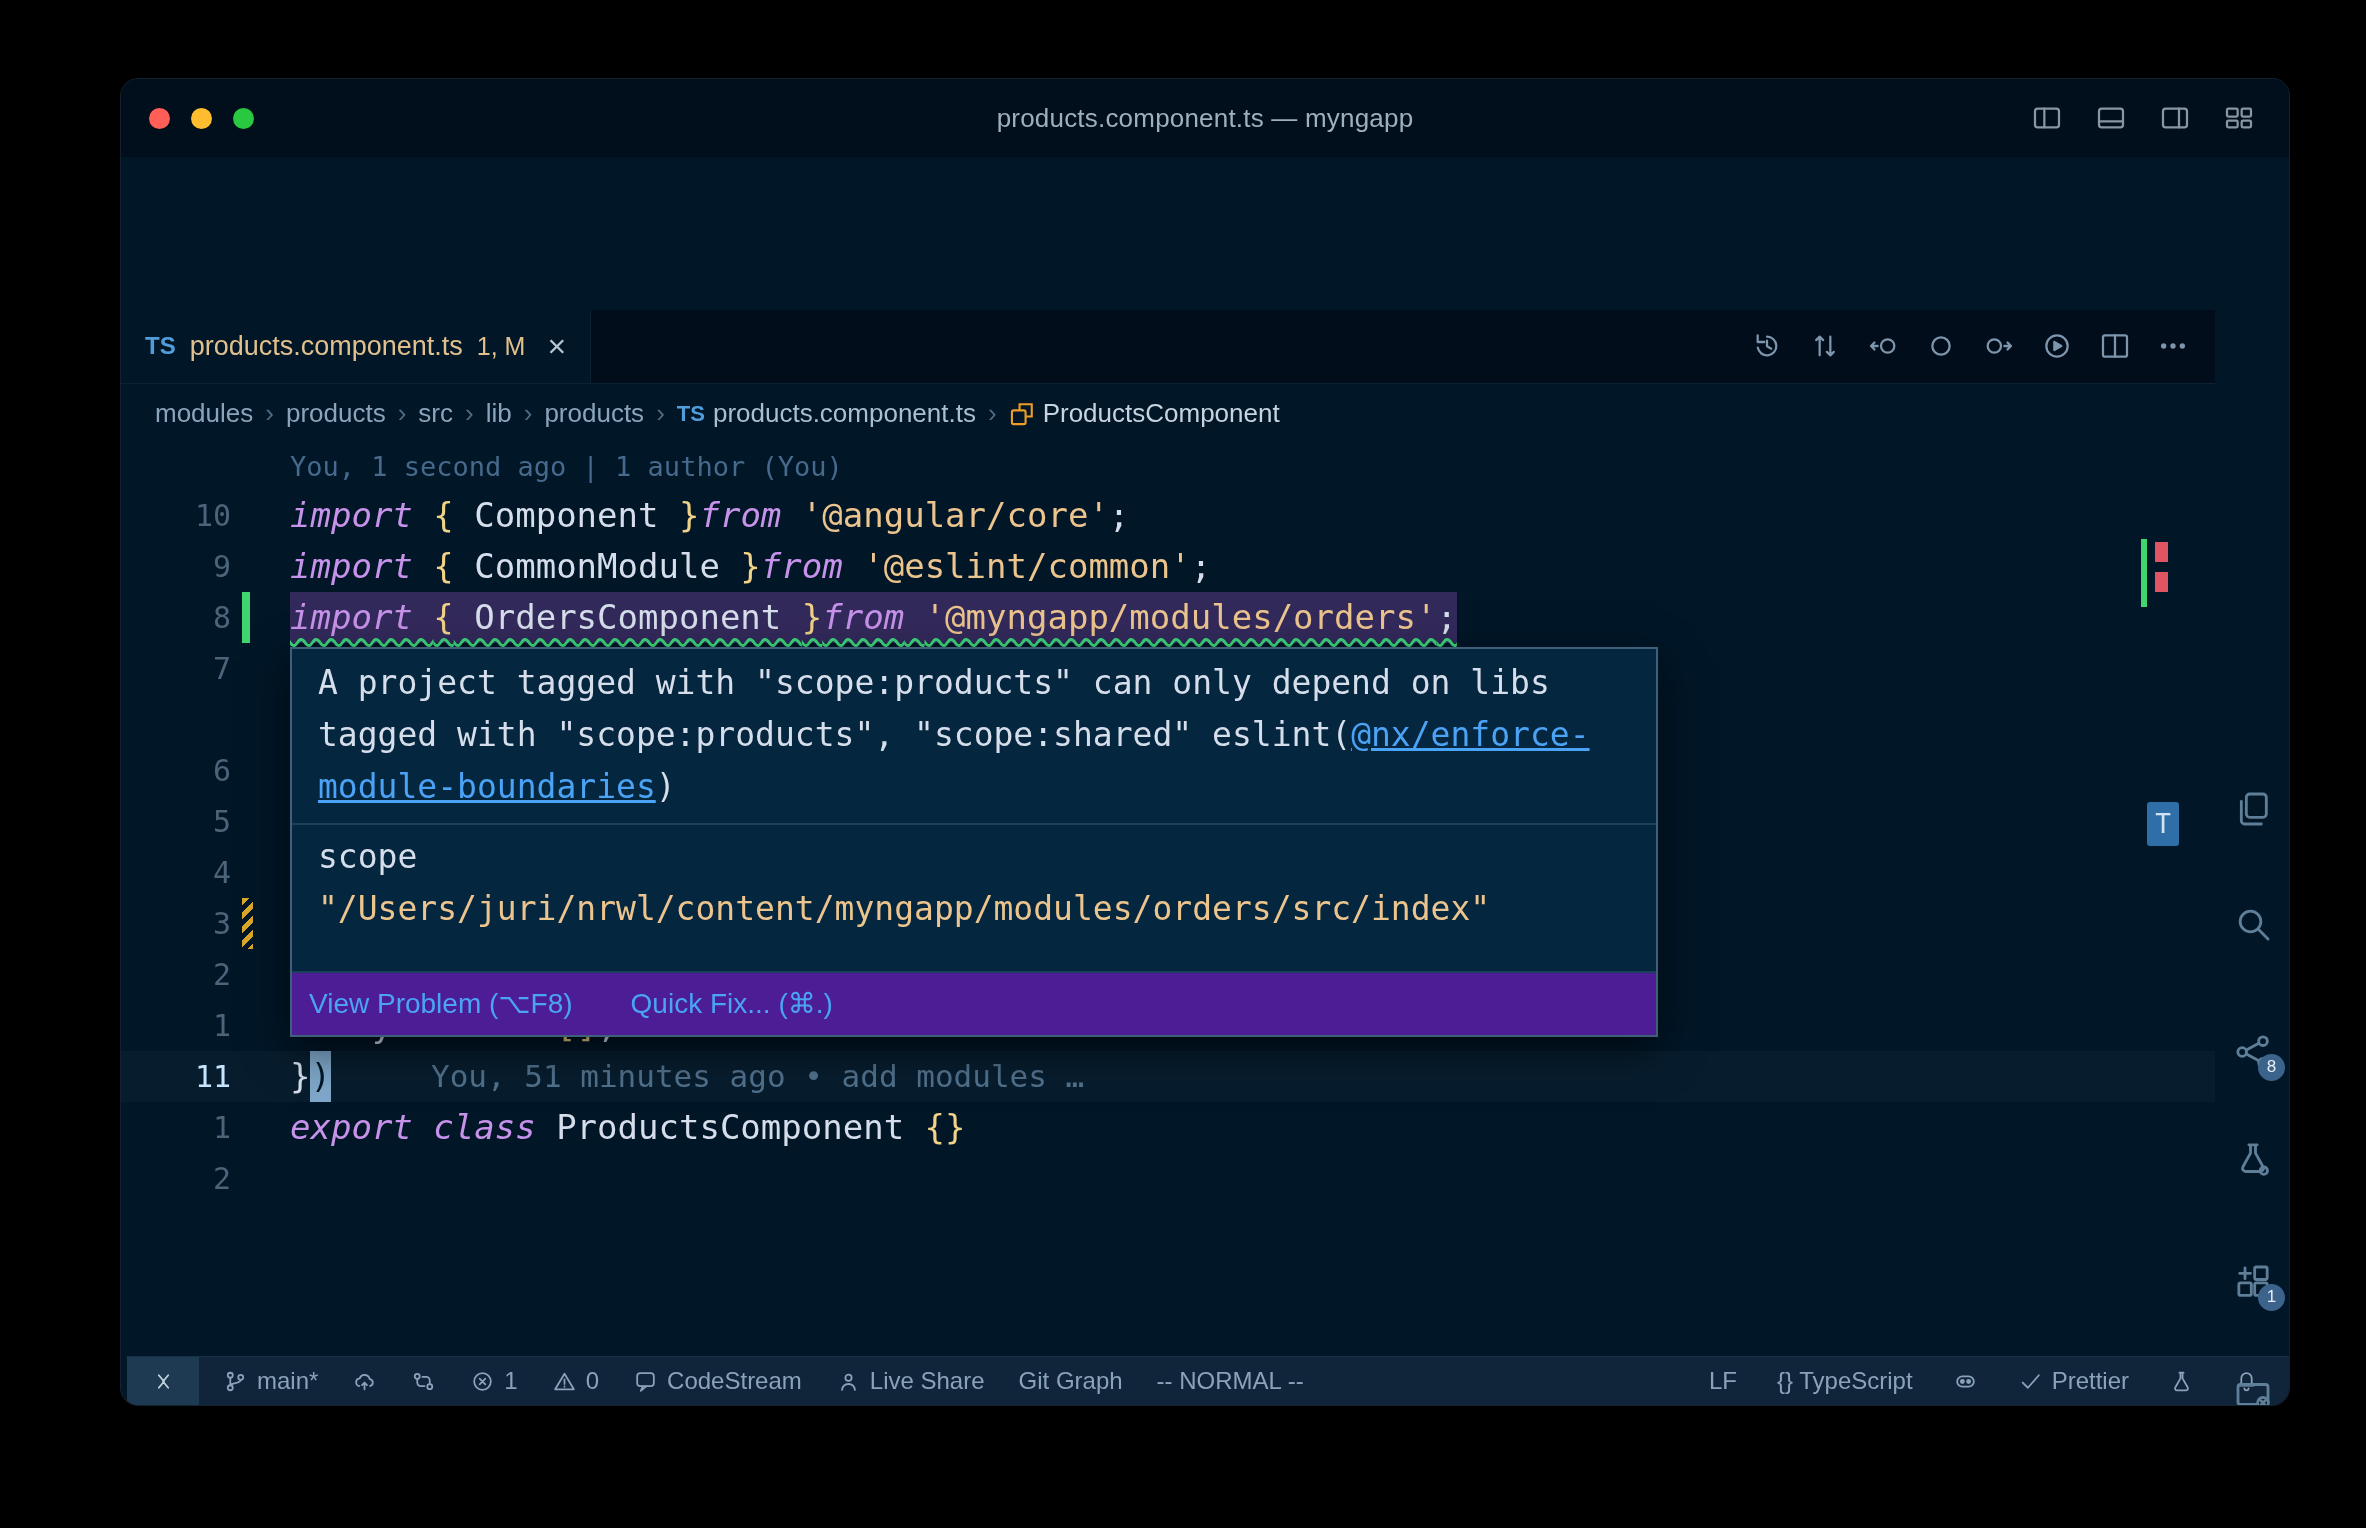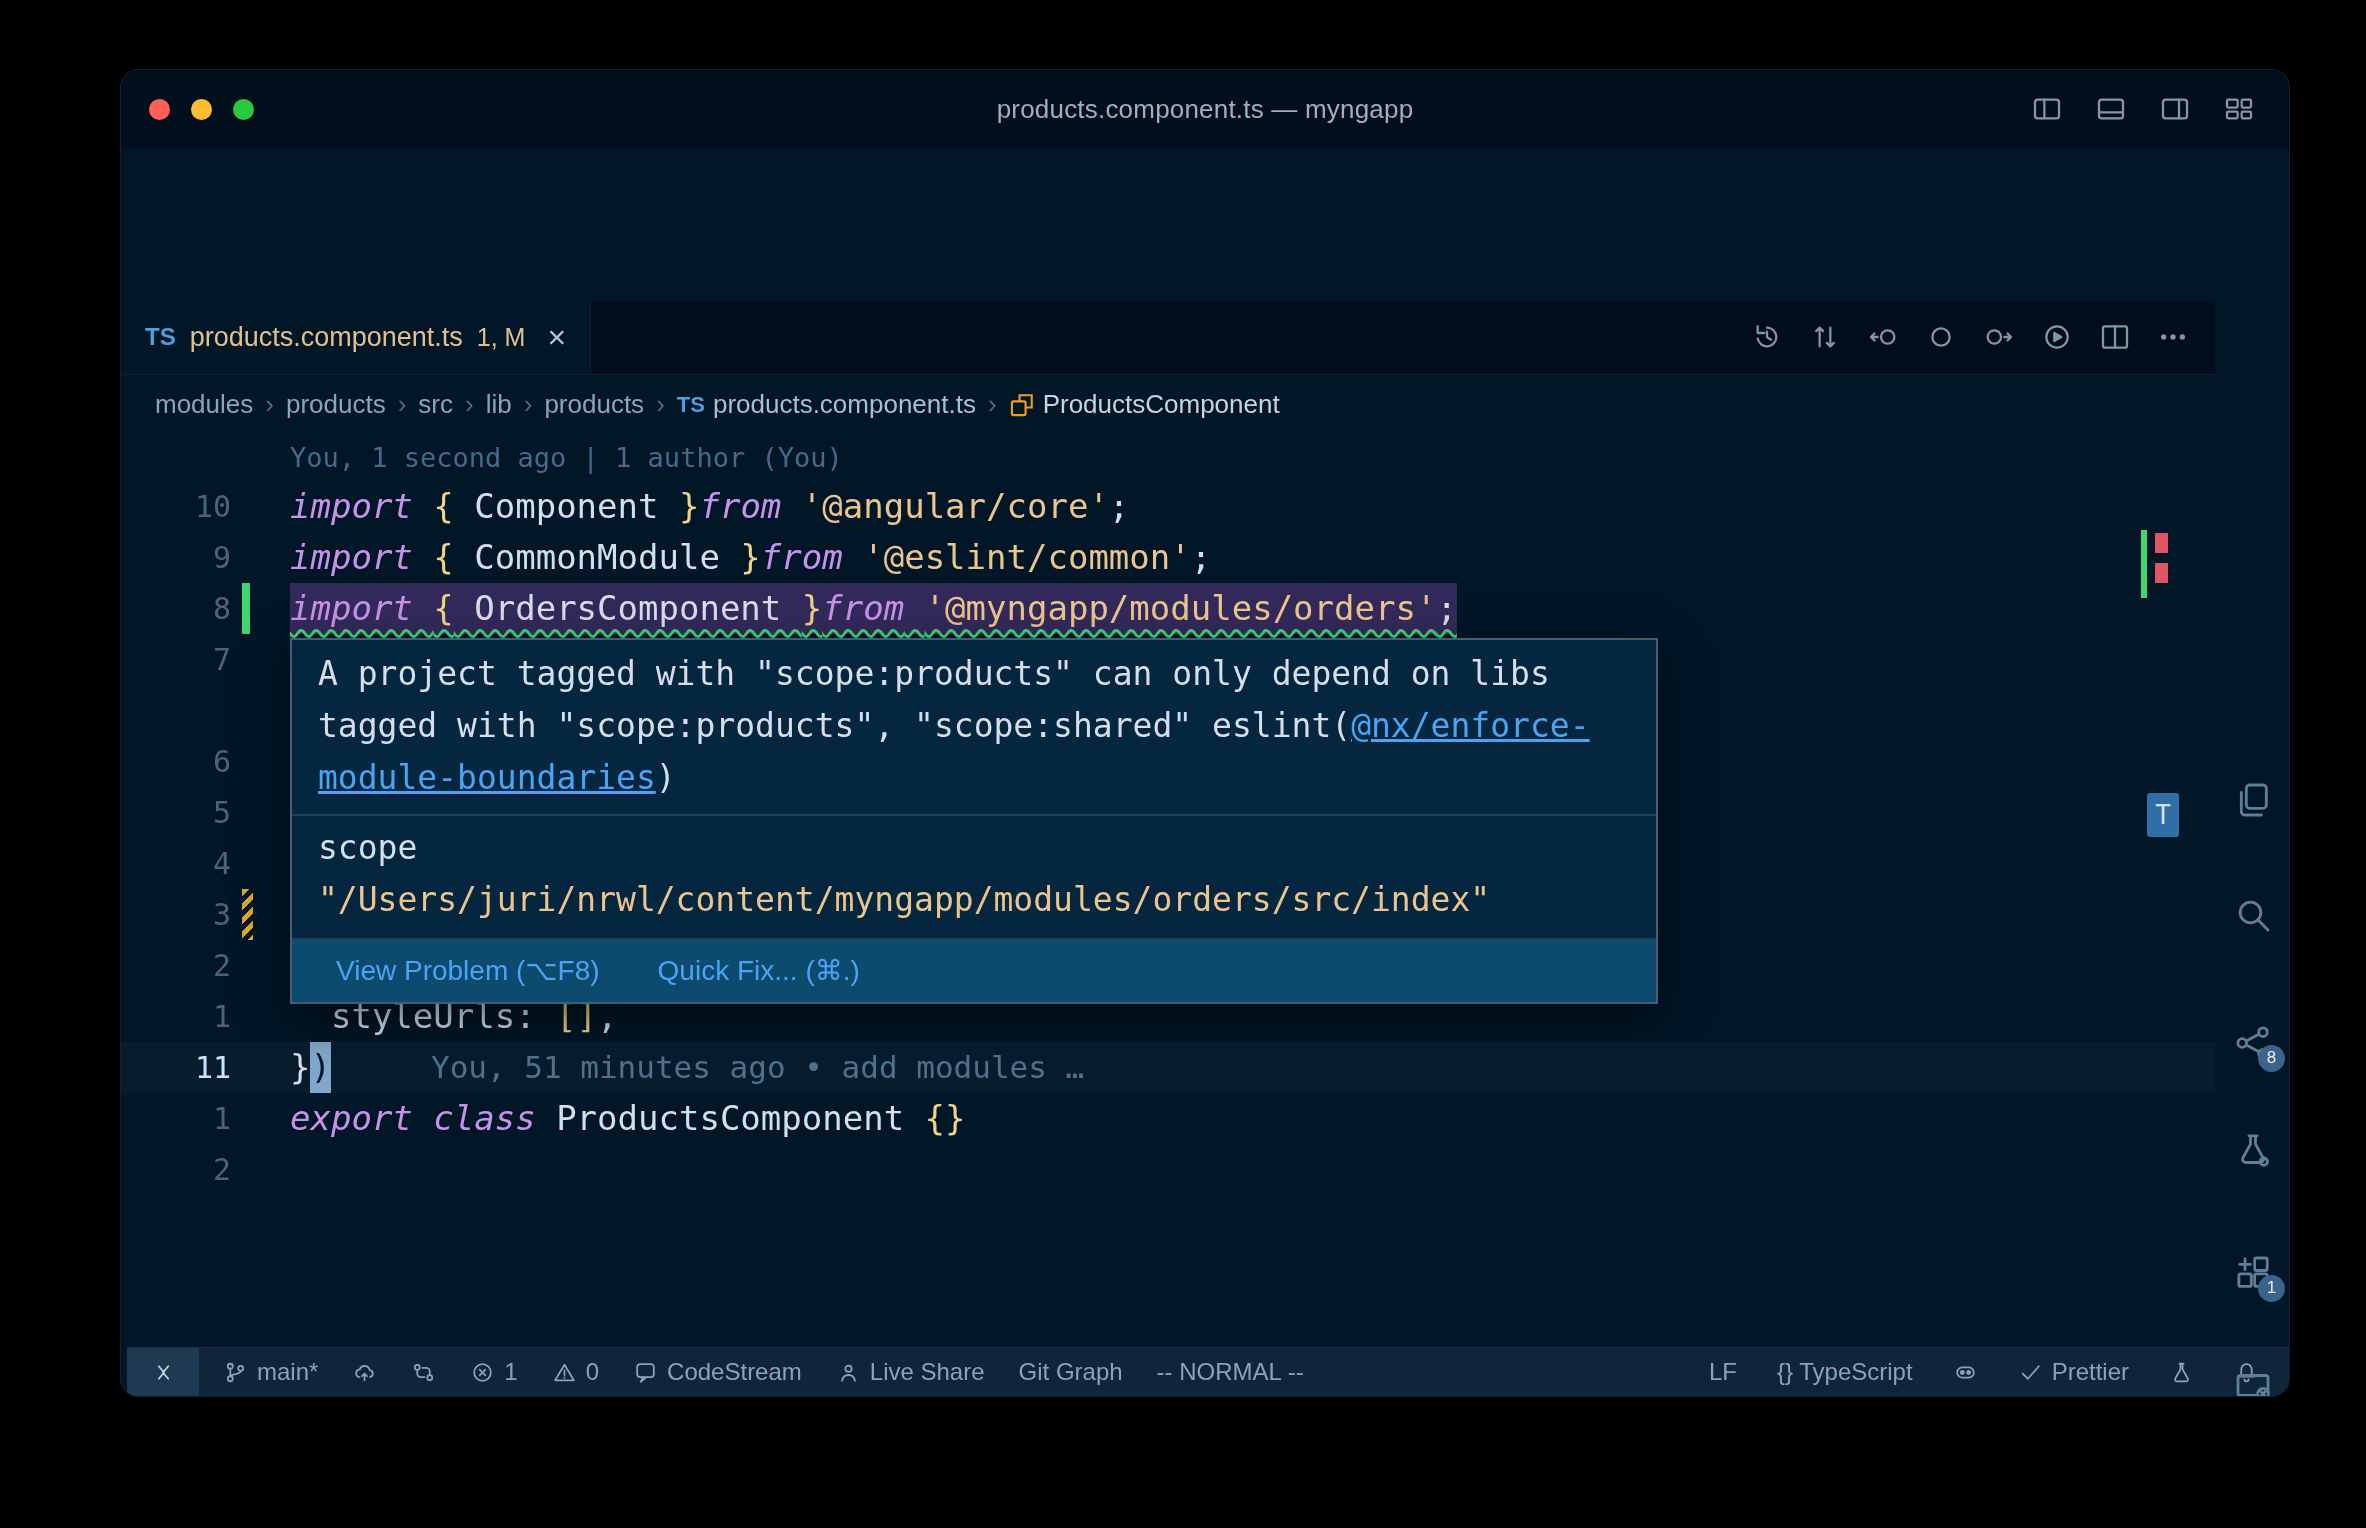--- a/index.html
+++ b/index.html
@@ -8,21 +8,21 @@
     --string:#ecc48d; --brace:#f0d386; --line-number:#4b6479; --line-number-active:#c5e4fd;
     --blame:#46698c; --selection:#332a5c; --squiggle:#3fd97f; --gutter-added:#3fd56f;
     --gutter-modified:#d9a728; --cursor-bg:#7fa7c9; --badge-bg:#3c638c; --icon-fg:#5f7e97;
     --statusbar-fg:#8aa3ba; --tab-modified:#e2c08d; --ts-blue:#519ddb; --link:#4ba3f5;
     --breadcrumb-fg:#8aa5bb; --title-fg:#9fb0bd; --class-icon:#ee9d28;
   }
   *{box-sizing:border-box;margin:0;padding:0;}
   html,body{width:2366px;height:1528px;}
   body{background:#000;overflow:hidden;font-family:"Liberation Sans",sans-serif;}
   .desktop{position:relative;width:2366px;height:1528px;background:#000;}
-  .window{position:absolute;left:120px;top:69px;width:2170px;height:1328px;background:var(--editor-bg);
+  .window{position:absolute;left:120px;top:78px;width:2170px;height:1328px;background:var(--editor-bg);
     border-radius:18px;overflow:hidden;display:flex;flex-direction:column;border:1px solid #15222e;
     box-shadow:0 40px 120px rgba(0,0,0,.85);}
   
   .titlebar{height:78px;flex:none;display:flex;align-items:center;position:relative;background:var(--titlebar-bg);}
   .traffic{position:absolute;left:28px;top:0;height:100%;display:flex;align-items:center;gap:21px;}
   .dot{width:21px;height:21px;border-radius:50%;display:inline-block;}
   .dot.red{background:#ff5f57;} .dot.yellow{background:#febc2e;} .dot.green{background:#28c840;}
   .title{flex:1;text-align:center;font-size:26px;color:var(--title-fg);letter-spacing:.2px;}
   .tb-icons{position:absolute;right:34px;top:0;height:100%;display:flex;align-items:center;gap:32px;color:#8796a3;}
   .tb-icons svg{width:30px;height:30px;display:block;}
@@ -65,22 +65,22 @@
     text-decoration-thickness:3px;text-underline-offset:9px;}
   .inline-blame{color:#51718c;margin-left:100px;font-size:31px;}
   
   .hover-popup{position:absolute;left:169px;top:203px;width:1368px;background:var(--popup-bg);
     border:2px solid var(--popup-border);color:var(--foreground);z-index:5;font-size:33px;line-height:52px;
     box-shadow:0 14px 40px rgba(0,0,0,.55);}
   .hp-msg{padding:8px 26px 10px;}
   .hp-link{color:var(--link);text-decoration:underline;cursor:pointer;}
   .hp-module{padding:6px 26px 12px;border-top:2px solid #1c4059;}
   .hp-path{color:var(--string);}
-  .hp-actions{display:flex;gap:58px;padding:9px 44px;background:#0c4a6e;border-top:2px solid #1c4059;
-    font-family:"Liberation Sans",sans-serif;font-size:28px;line-height:44px;}
+  .hp-actions{display:flex;gap:58px;padding:9px 17px;background:#4c1d95;border-top:2px solid #1c4059;
+    font-family:"Liberation Sans",sans-serif;font-size:28px;line-height:44px;margin-top:24px;}
   .hp-actions a{color:var(--link);cursor:pointer;}
   
   .mk{position:absolute;z-index:2;}
   .mk-green{background:#3fd56f;}
   .mk-red{background:#e05561;}
   .mk-blue{background:#2f6ea6;color:#cfe3f5;font-size:26px;display:flex;align-items:center;justify-content:center;border-radius:3px;}
   
   .activitybar{width:74px;flex:none;position:relative;border-left:1px solid #0a1f30;color:var(--icon-fg);}
   .act-item{position:absolute;left:0;width:100%;height:44px;display:flex;align-items:center;justify-content:center;cursor:pointer;}
   .act-item svg{width:40px;height:40px;display:block;}

